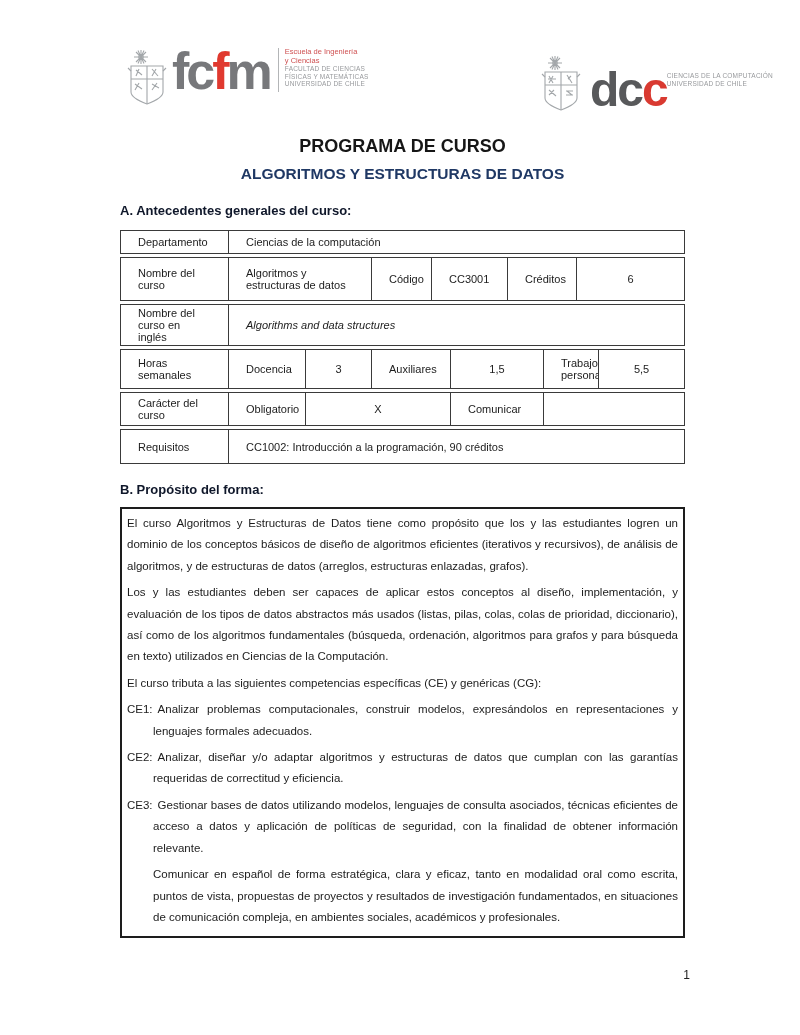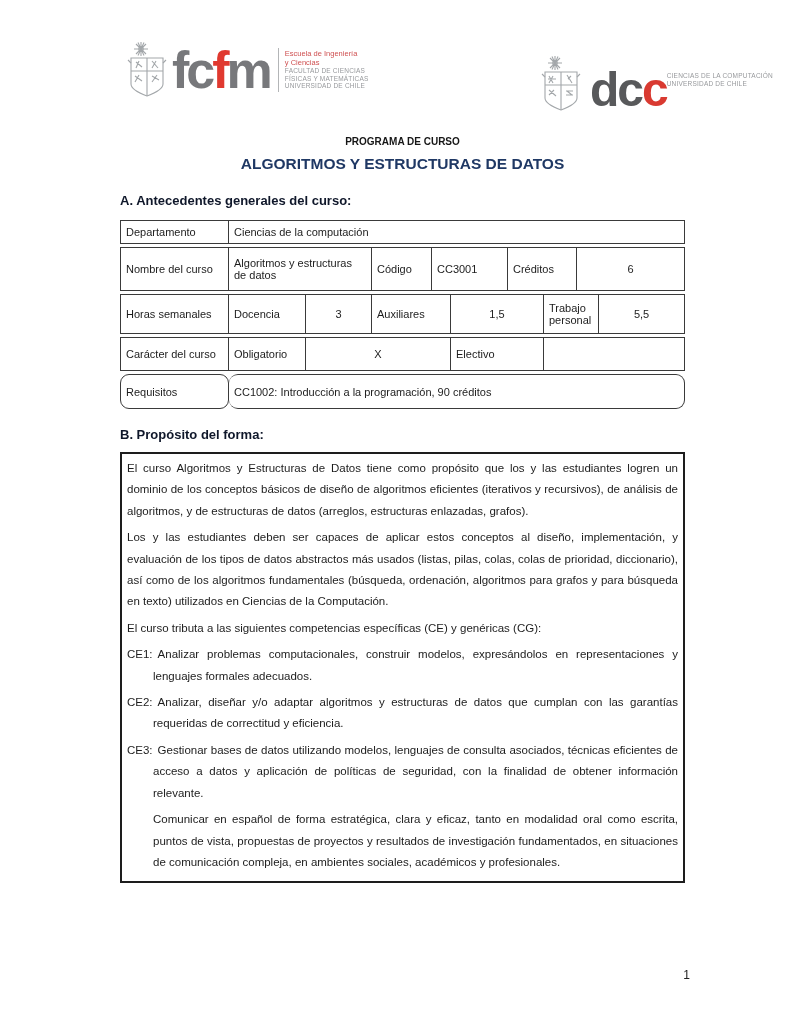--- a/index.html
+++ b/index.html
@@ -1,52 +1,52 @@
 <!DOCTYPE html>
 <html><head>
 <meta charset="utf-8">
 <style>
   html,body{margin:0;padding:0;background:#ffffff;}
   .page{position:relative;width:800px;height:1035px;background:#fff;overflow:hidden;
         font-family:"Liberation Sans",sans-serif;color:#1c1c1c;}
 
   
-  .logo-fcfm{position:absolute;left:126px;top:40px;display:flex;align-items:center;}
+  .logo-fcfm{position:absolute;left:126px;top:48px;display:flex;align-items:flex-start;}
   .crest{flex:0 0 auto;}
   .fcfm-word{font-weight:bold;font-size:52px;line-height:46px;letter-spacing:-3px;color:#77787b;margin-left:4px;}
   .fcfm-word .red{color:#e0392f;}
   .v-div{width:1px;height:44px;background:#b3b5b7;margin:0 6px 0 8px;}
   .fcfm-text{display:flex;flex-direction:column;justify-content:center;}
   .fcfm-text .r{color:#cf5152;font-size:7.5px;line-height:8.5px;}
   .fcfm-text .g{color:#97999c;font-size:6.5px;line-height:7.5px;letter-spacing:.2px;}
   .fcfm-text .g:first-of-type{margin-top:2px;}
 
   .logo-dcc{position:absolute;left:538px;top:54px;display:flex;align-items:flex-start;}
   .dcc-right{margin-left:6px;display:flex;flex-direction:row;margin-top:16px;}
   .dcc-word{font-weight:bold;font-size:48px;line-height:40px;letter-spacing:-2px;color:#58595b;}
   .dcc-word .red{color:#d93a31;}
   .dcc-lines{margin-top:2px;}
   .dcc-lines .g{color:#97999c;font-size:6.5px;line-height:7.5px;letter-spacing:.2px;}
 
   
   .main{position:absolute;left:120px;top:0;width:565px;padding-top:136px;}
-  .title1{font-size:10px;font-weight:bold;text-align:center;margin:0 0 8px;color:#161616;}
+  .title1{font-size:18px;font-weight:bold;text-align:center;margin:0 0 8px;color:#161616;}
   .title2{font-size:15.5px;font-weight:bold;text-align:center;margin:0;color:#1f3864;}
   .h-sec{font-size:13px;font-weight:bold;margin:20px 0 9px;color:#0f172a;}
   .h-sec.b{margin-top:15px;}
 
   
   table.info{table-layout:fixed;width:565px;border-collapse:separate;border-spacing:0 3px;font-size:11px;}
-  table.info td{border:1px solid #3a3a3a;border-left:none;padding:2px 5px;vertical-align:middle;
+  table.info td{border:1px solid #3a3a3a;border-left:none;padding:2px 17px;vertical-align:middle;
                 overflow:hidden;}
   table.info td.first{border-left:1px solid #3a3a3a;}
   td.c{text-align:center;}
   td.it{font-style:italic;}
   tr.r1 td{height:18px;} tr.r2 td{height:38px;margin-top:36px;} tr.r3 td{height:33px;}
-  tr.r4 td{height:34px;} tr.r5 td{height:28px;} tr.r6 td{height:29px;border-radius:9px;}
+  tr.r4 td{height:34px;} tr.r5 td{height:28px;} tr.r6 td{height:29px;}
 
   
   .purpose-box{border:2px solid #1d1d1d;padding:4px 5px 8px;margin-top:10px;}
   .purpose-box p{margin:0 0 5px;font-size:11.5px;line-height:21.4px;text-align:justify;}
   .purpose-box p:last-child{margin-bottom:0;}
   p.hang{padding-left:26px;text-indent:-26px;}
   p.hang .lbl{margin-right:5px;}
   p.ind{padding-left:26px;}
 
   .page-num{position:absolute;top:968px;right:110px;font-size:12px;color:#222;}
@@ -125,34 +125,38 @@
         <td colspan="9">Ciencias de la computación</td>
       </tr>
       <tr class="r2">
         <td class="first">Nombre del curso</td>
         <td colspan="2">Algoritmos y estructuras de datos</td>
         <td>Código</td>
         <td colspan="2">CC3001</td>
         <td colspan="2">Créditos</td>
         <td colspan="2" class="c">6</td>
       </tr>
+      <tr class="r3">
+        <td class="first">Nombre del curso en inglés</td>
+        <td colspan="9" class="it">Algorithms and data structures</td>
+      </tr>
       <tr class="r4">
         <td class="first">Horas semanales</td>
         <td>Docencia</td>
         <td class="c">3</td>
         <td colspan="2">Auxiliares</td>
         <td colspan="2" class="c">1,5</td>
         <td colspan="2">Trabajo personal</td>
         <td class="c">5,5</td>
       </tr>
       <tr class="r5">
         <td class="first">Carácter del curso</td>
         <td>Obligatorio</td>
         <td colspan="3" class="c">X</td>
-        <td colspan="2">Electivo</td>
+        <td colspan="2">Comunicar</td>
         <td colspan="3"></td>
       </tr>
       <tr class="r6">
         <td class="first">Requisitos</td>
         <td colspan="9">CC1002: Introducción a la programación, 90 créditos</td>
       </tr>
     </tbody>
       </table>
 
     <div class="h-sec b">B. Propósito del forma:</div>

